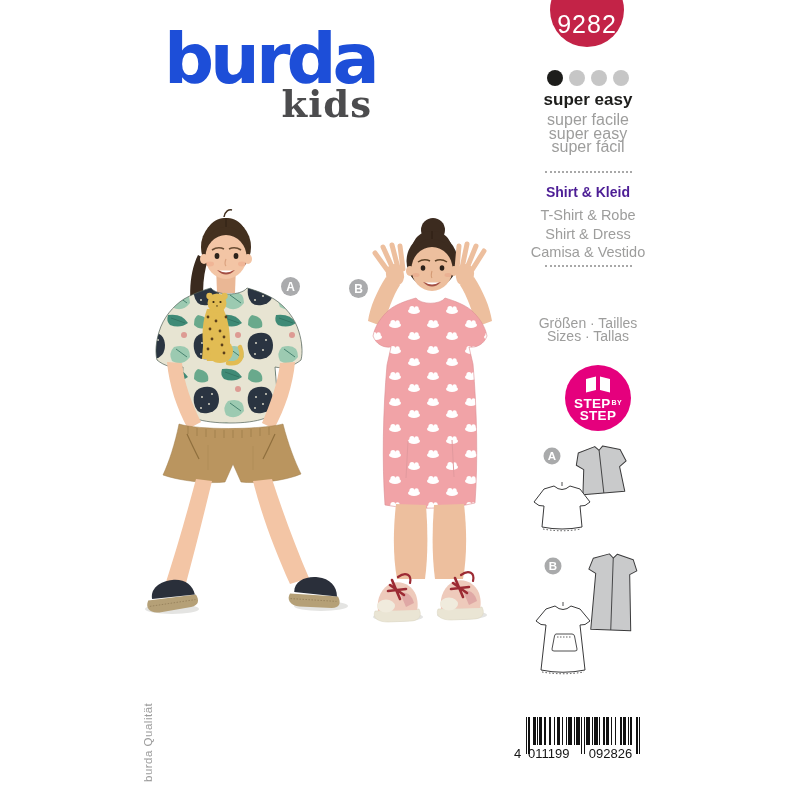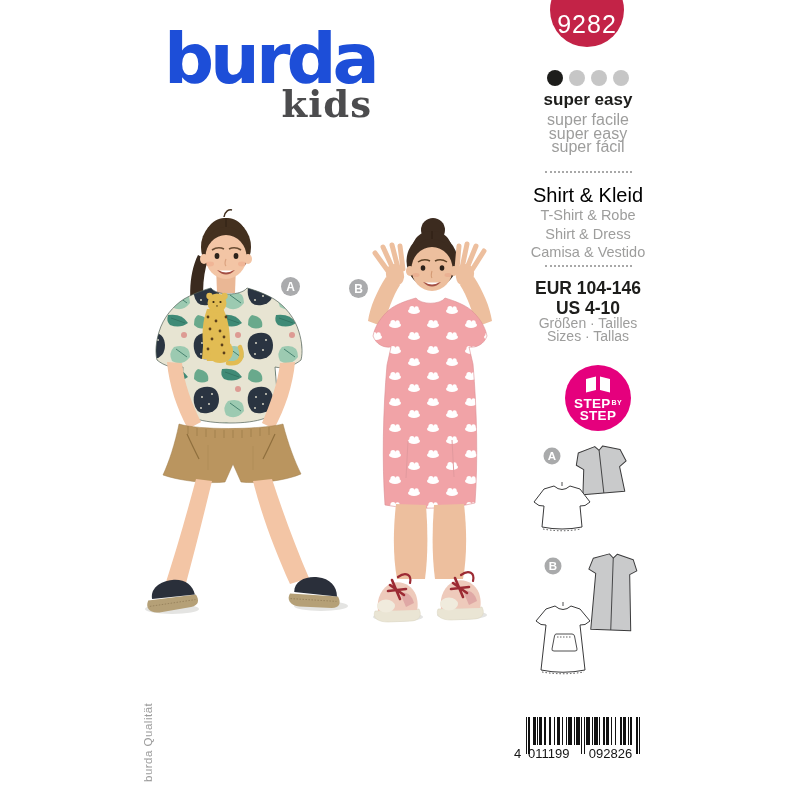--- a/index.html
+++ b/index.html
@@ -16,21 +16,21 @@
              padding-bottom:8px;box-sizing:border-box;letter-spacing:1px;}
   
   .dots{left:547px;top:70px;display:flex;gap:6px;}
   .dot{width:16px;height:16px;border-radius:50%;background:#c6c6c6;}
   .dot.filled{background:#1d1d1b;}
   .rc{left:500px;width:176px;text-align:center;}
   .super-label{top:90px;font-size:17px;font-weight:bold;color:#1d1d1b;}
   .trans{color:#9d9d9c;}
   .super-trans{top:113px;font-size:16px;line-height:13.5px;}
   .sep{left:545px;width:87px;height:0;border-top:2px dotted #a8a8a8;}
-  .garment-title{top:184px;font-size:20px;font-weight:normal;color:#000000;}
+  .garment-title{top:184px;font-size:14px;font-weight:bold;color:#4c1d95;}
   .garment-trans{top:206px;font-size:14.5px;line-height:18.5px;}
   .eur{top:278px;font-size:17.5px;font-weight:bold;color:#1d1d1b;}
   .us{top:298px;font-size:17.5px;font-weight:bold;color:#1d1d1b;}
   .size-words{top:317px;font-size:14px;line-height:12.5px;}
   
   .step-badge{left:565px;top:365px;width:66px;height:66px;border-radius:50%;background:#e5007d;
               color:#fff;display:flex;flex-direction:column;align-items:center;justify-content:center;}
   .step-badge .l1,.step-badge .l2{font-size:13.5px;font-weight:bold;line-height:11.5px;letter-spacing:.3px;}
   .step-badge .by{font-size:7px;font-weight:bold;margin-left:1px;vertical-align:3px;}
   .step-badge svg{margin-bottom:3px;margin-top:1px;}
@@ -73,22 +73,20 @@
   <div class="abs sep" style="top:171px"></div>
 
   <div class="abs rc garment-title">Shirt &amp; Kleid</div>
   <div class="abs rc garment-trans trans">
     <div>T-Shirt &amp; Robe</div>
     <div>Shirt &amp; Dress</div>
     <div>Camisa &amp; Vestido</div>
   </div>
   <div class="abs sep" style="top:265px"></div>
 
-  <div class="abs rc eur">EUR 104-146</div>
-  <div class="abs rc us">US 4-10</div>
   <div class="abs rc size-words trans">
     <div>Größen · Tailles</div>
     <div>Sizes · Tallas</div>
   </div>
 
   <div class="abs step-badge">
     <svg width="26" height="18" viewBox="0 0 26 18">
       <path d="M1,3 L11,0.5 L11,14 L1,16.5 Z" fill="#fff"></path>
       <path d="M25,3 L15,0.5 L15,14 L25,16.5 Z" fill="#fff"></path>
     </svg>

